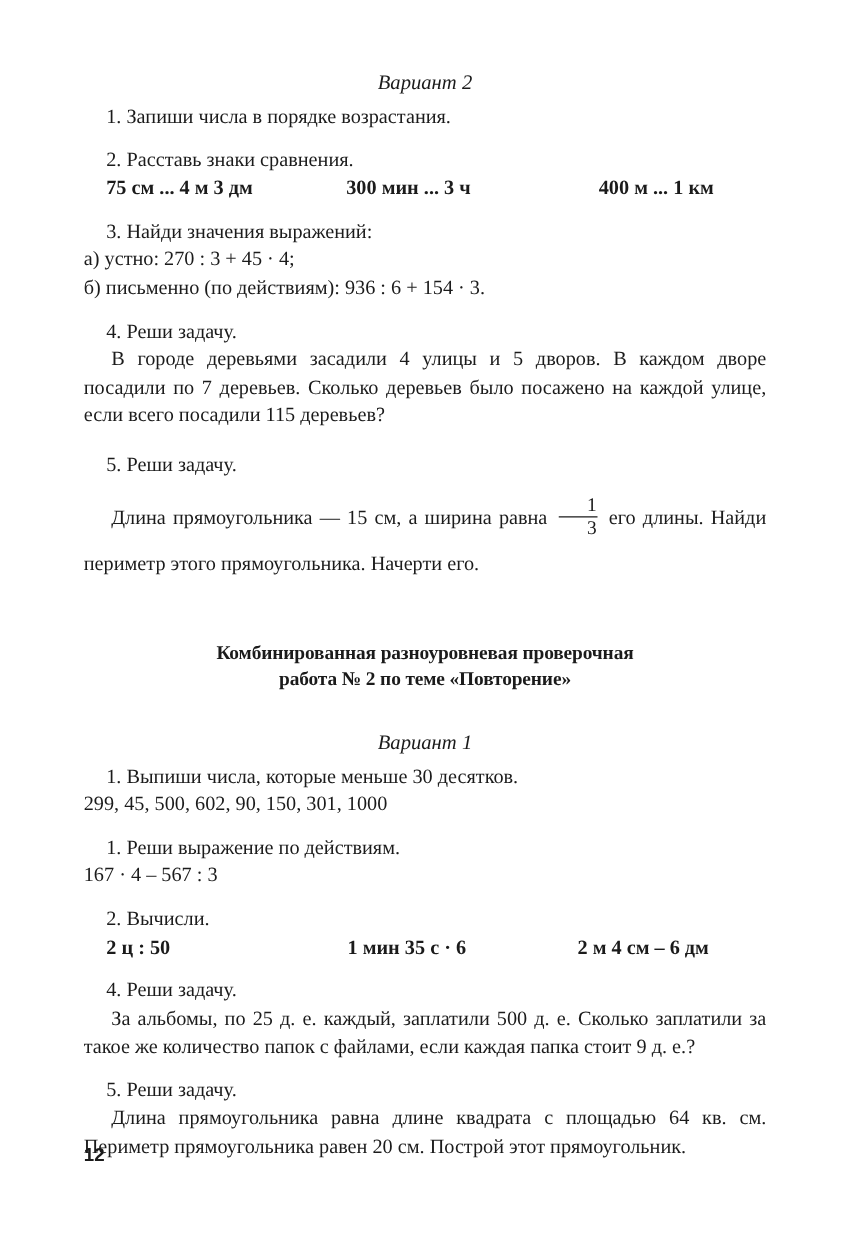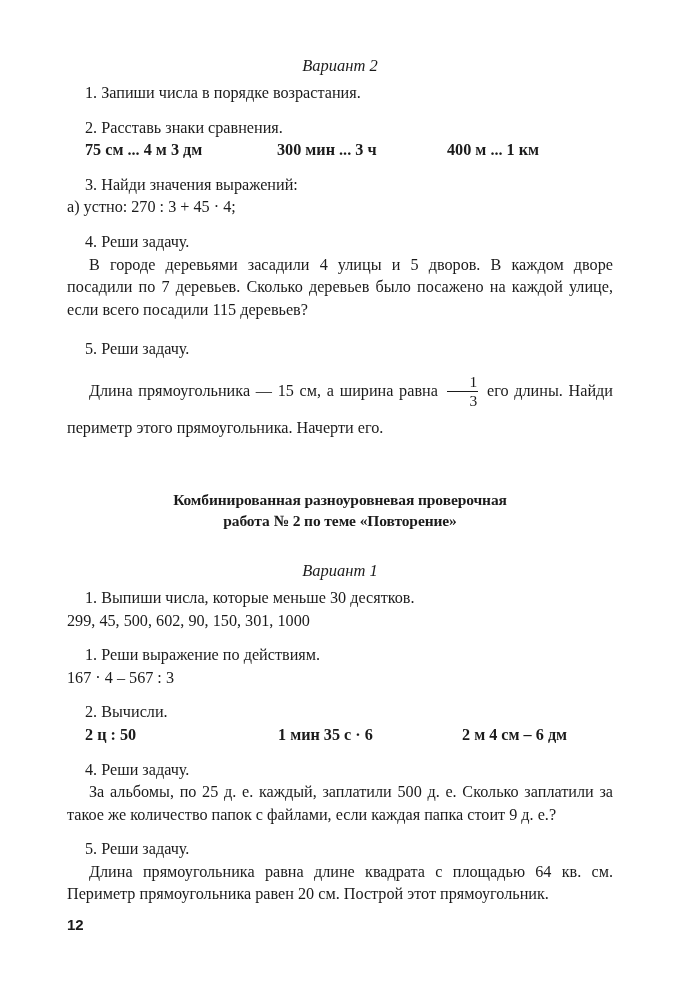--- a/index.html
+++ b/index.html
@@ -79,21 +79,21 @@
     font-size: 16.2px;
     line-height: 22.6px;
     height: 22.6px;
     font-weight: bold;
   }
   .cols .c1 { position: absolute; left: 18px; top: 0; white-space: nowrap; }
   .cols .c2 { position: absolute; top: 0; white-space: nowrap; }
   .cols .c3 { position: absolute; top: 0; white-space: nowrap; }
 
   .cols.v2 .c2 { left: 210px; }
-  .cols.v2 .c3 { left: 380px; }
+  .cols.v2 .c3 { left: 412px; }
   .cols.v1 .c2 { left: 211px; }
   .cols.v1 .c3 { left: 395px; }
 
   
   .frac-para {
     margin: 0;
     font-size: 16.2px;
     line-height: 37px;
     text-align: justify;
     text-indent: 22px;
@@ -156,20 +156,21 @@
         <span class="c2">300 мин ... 3 ч</span>
         <span class="c3">400 м ... 1 км</span>
       </div>
     </div>
 
     <div class="gap-sm"></div>
 
     <div>
       <p class="task task-head">3. Найди значения выражений:</p>
       <p class="task task-line">а) устно: 270 : 3 + 45 · 4;</p>
+      <p class="task task-line">б) письменно (по действиям): 936 : 6 + 154 · 3.</p>
     </div>
 
     <div class="gap-sm"></div>
 
     <div>
       <p class="task task-head">4. Реши задачу.</p>
       <p class="para lastline-left">В городе деревьями засадили 4 улицы и 5 дворов. В каждом дворе посадили по 7 деревьев. Сколько деревьев было посажено на каждой улице, если всего посадили 115 деревьев?</p>
     </div>
 
     <div class="gap-md"></div>

